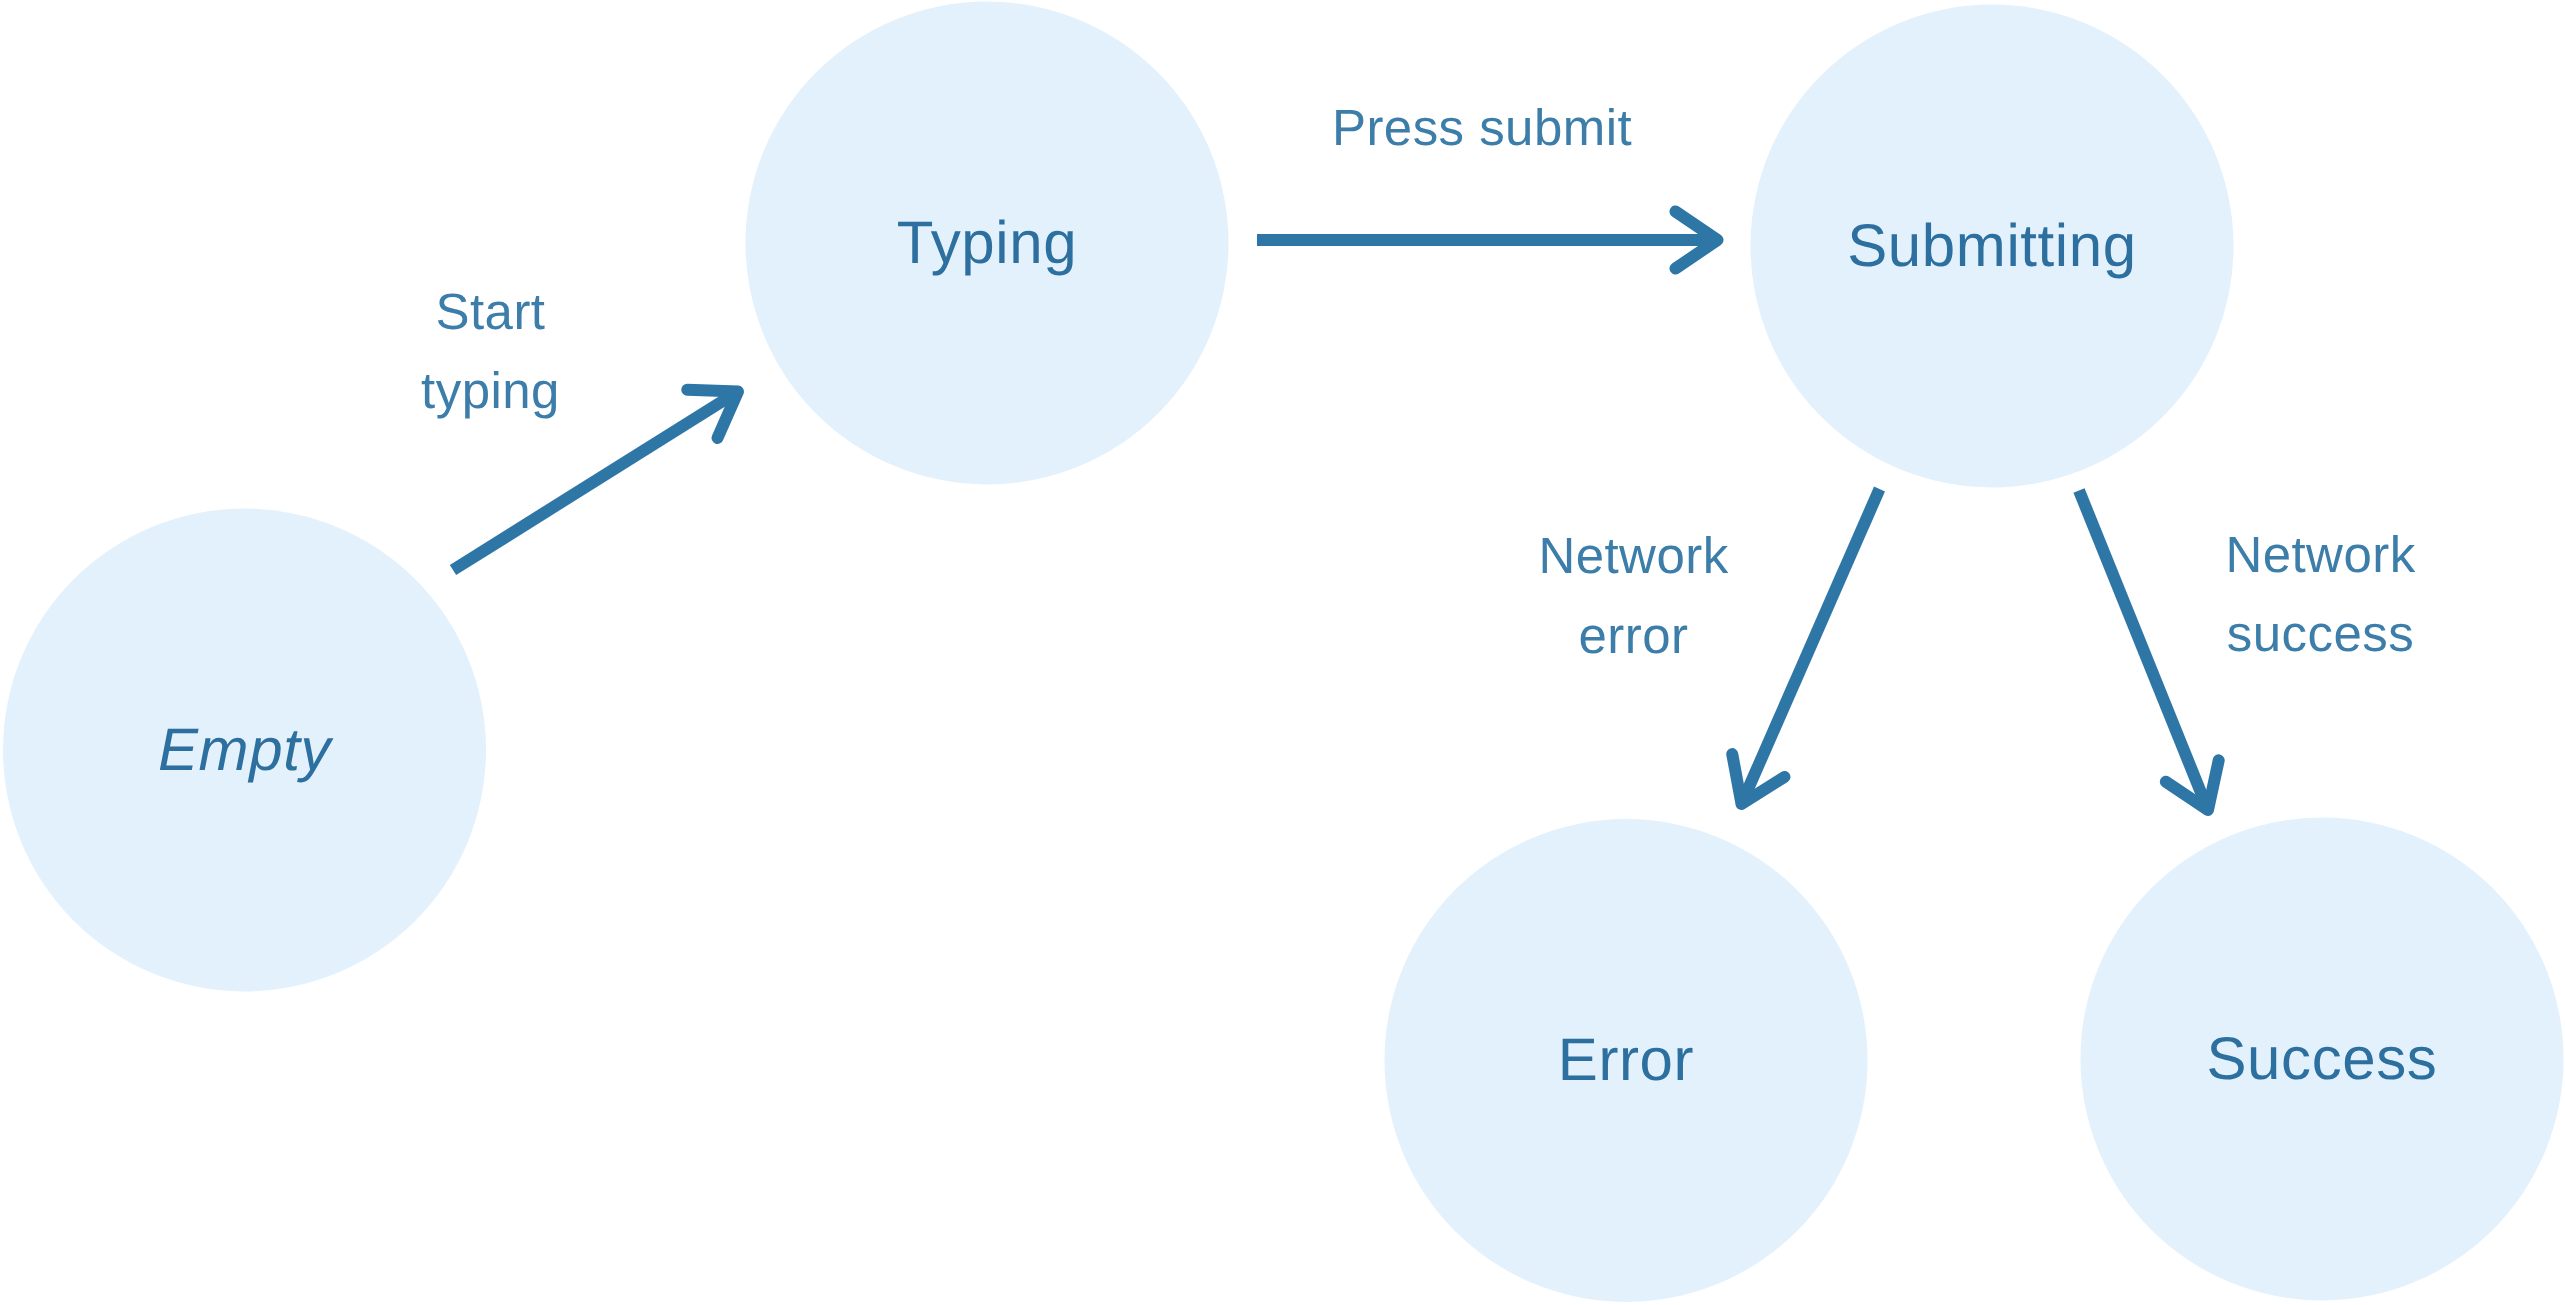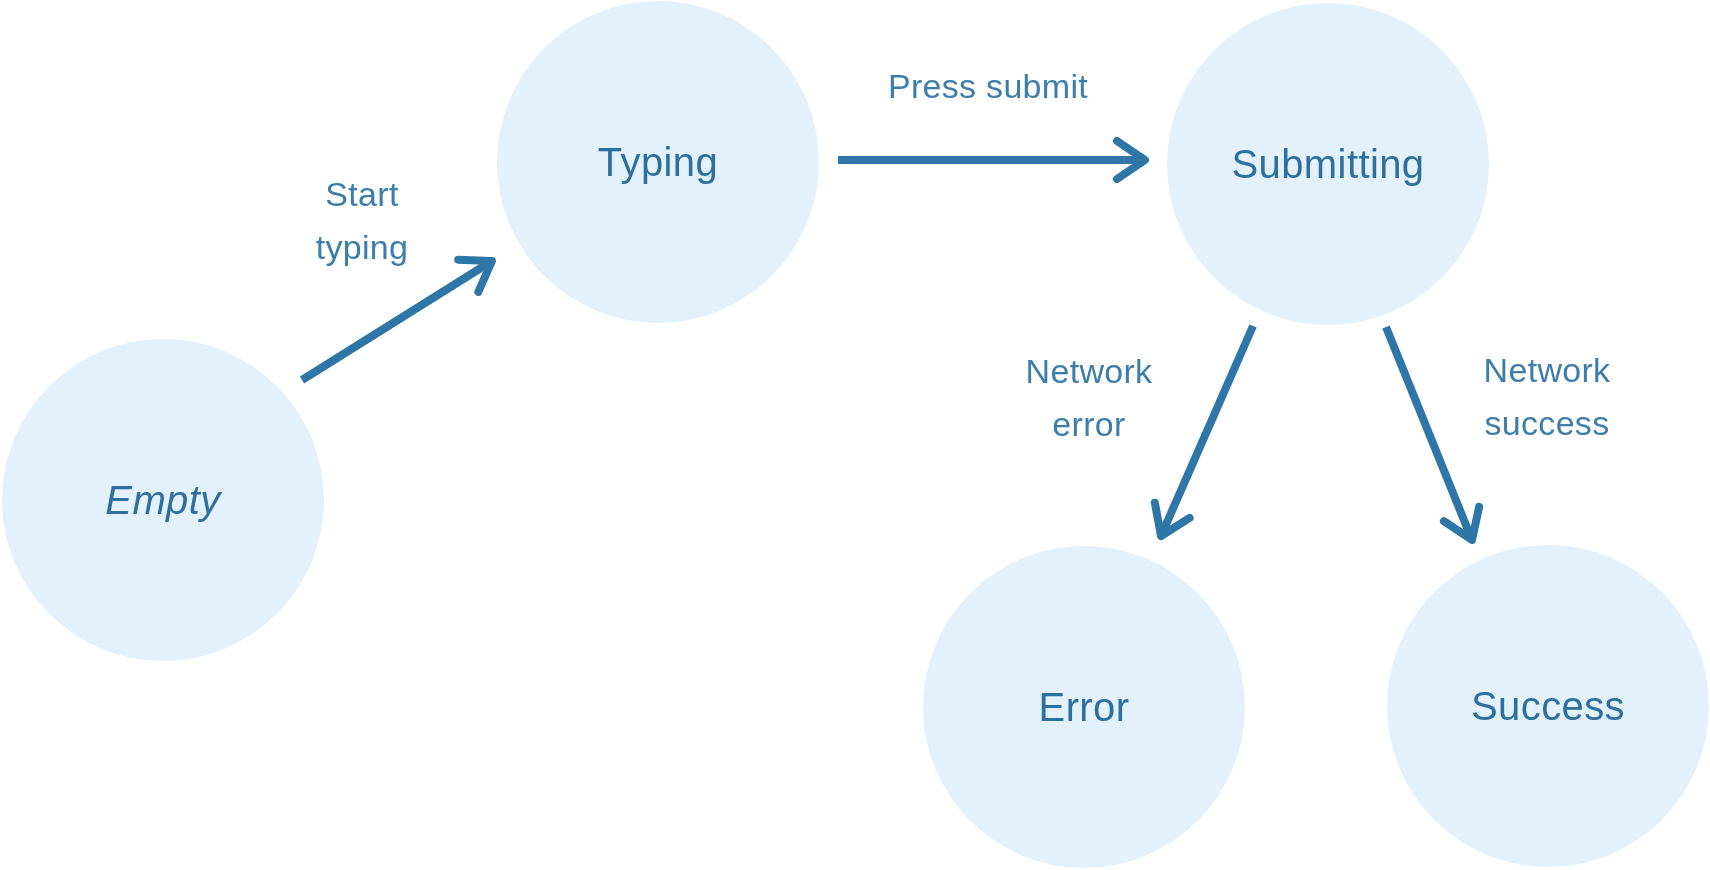--- a/index.html
+++ b/index.html
@@ -76,21 +76,21 @@
         <span class="state-label">Submitting</span>
       </div>
       <div class="state-node" style="left: 923px; top: 546px; width: 322px; height: 322px;">
         <span class="state-label">Error</span>
       </div>
       <div class="state-node" style="left: 1387px; top: 545px; width: 322px; height: 322px;">
         <span class="state-label">Success</span>
       </div>
     </div>
   <div id="edge-labels-root">
-      <div class="edge-label" style="left: 327px; top: 221px; margin-left: 35px;">
+      <div class="edge-label" style="left: 327px; top: 235px;">
         <div>Start</div>
         <div>typing</div>
       </div>
       <div class="edge-label" style="left: 988px; top: 86px;">
         <div>Press submit</div>
       </div>
       <div class="edge-label" style="left: 1089px; top: 398px;">
         <div>Network</div>
         <div>error</div>
       </div>

